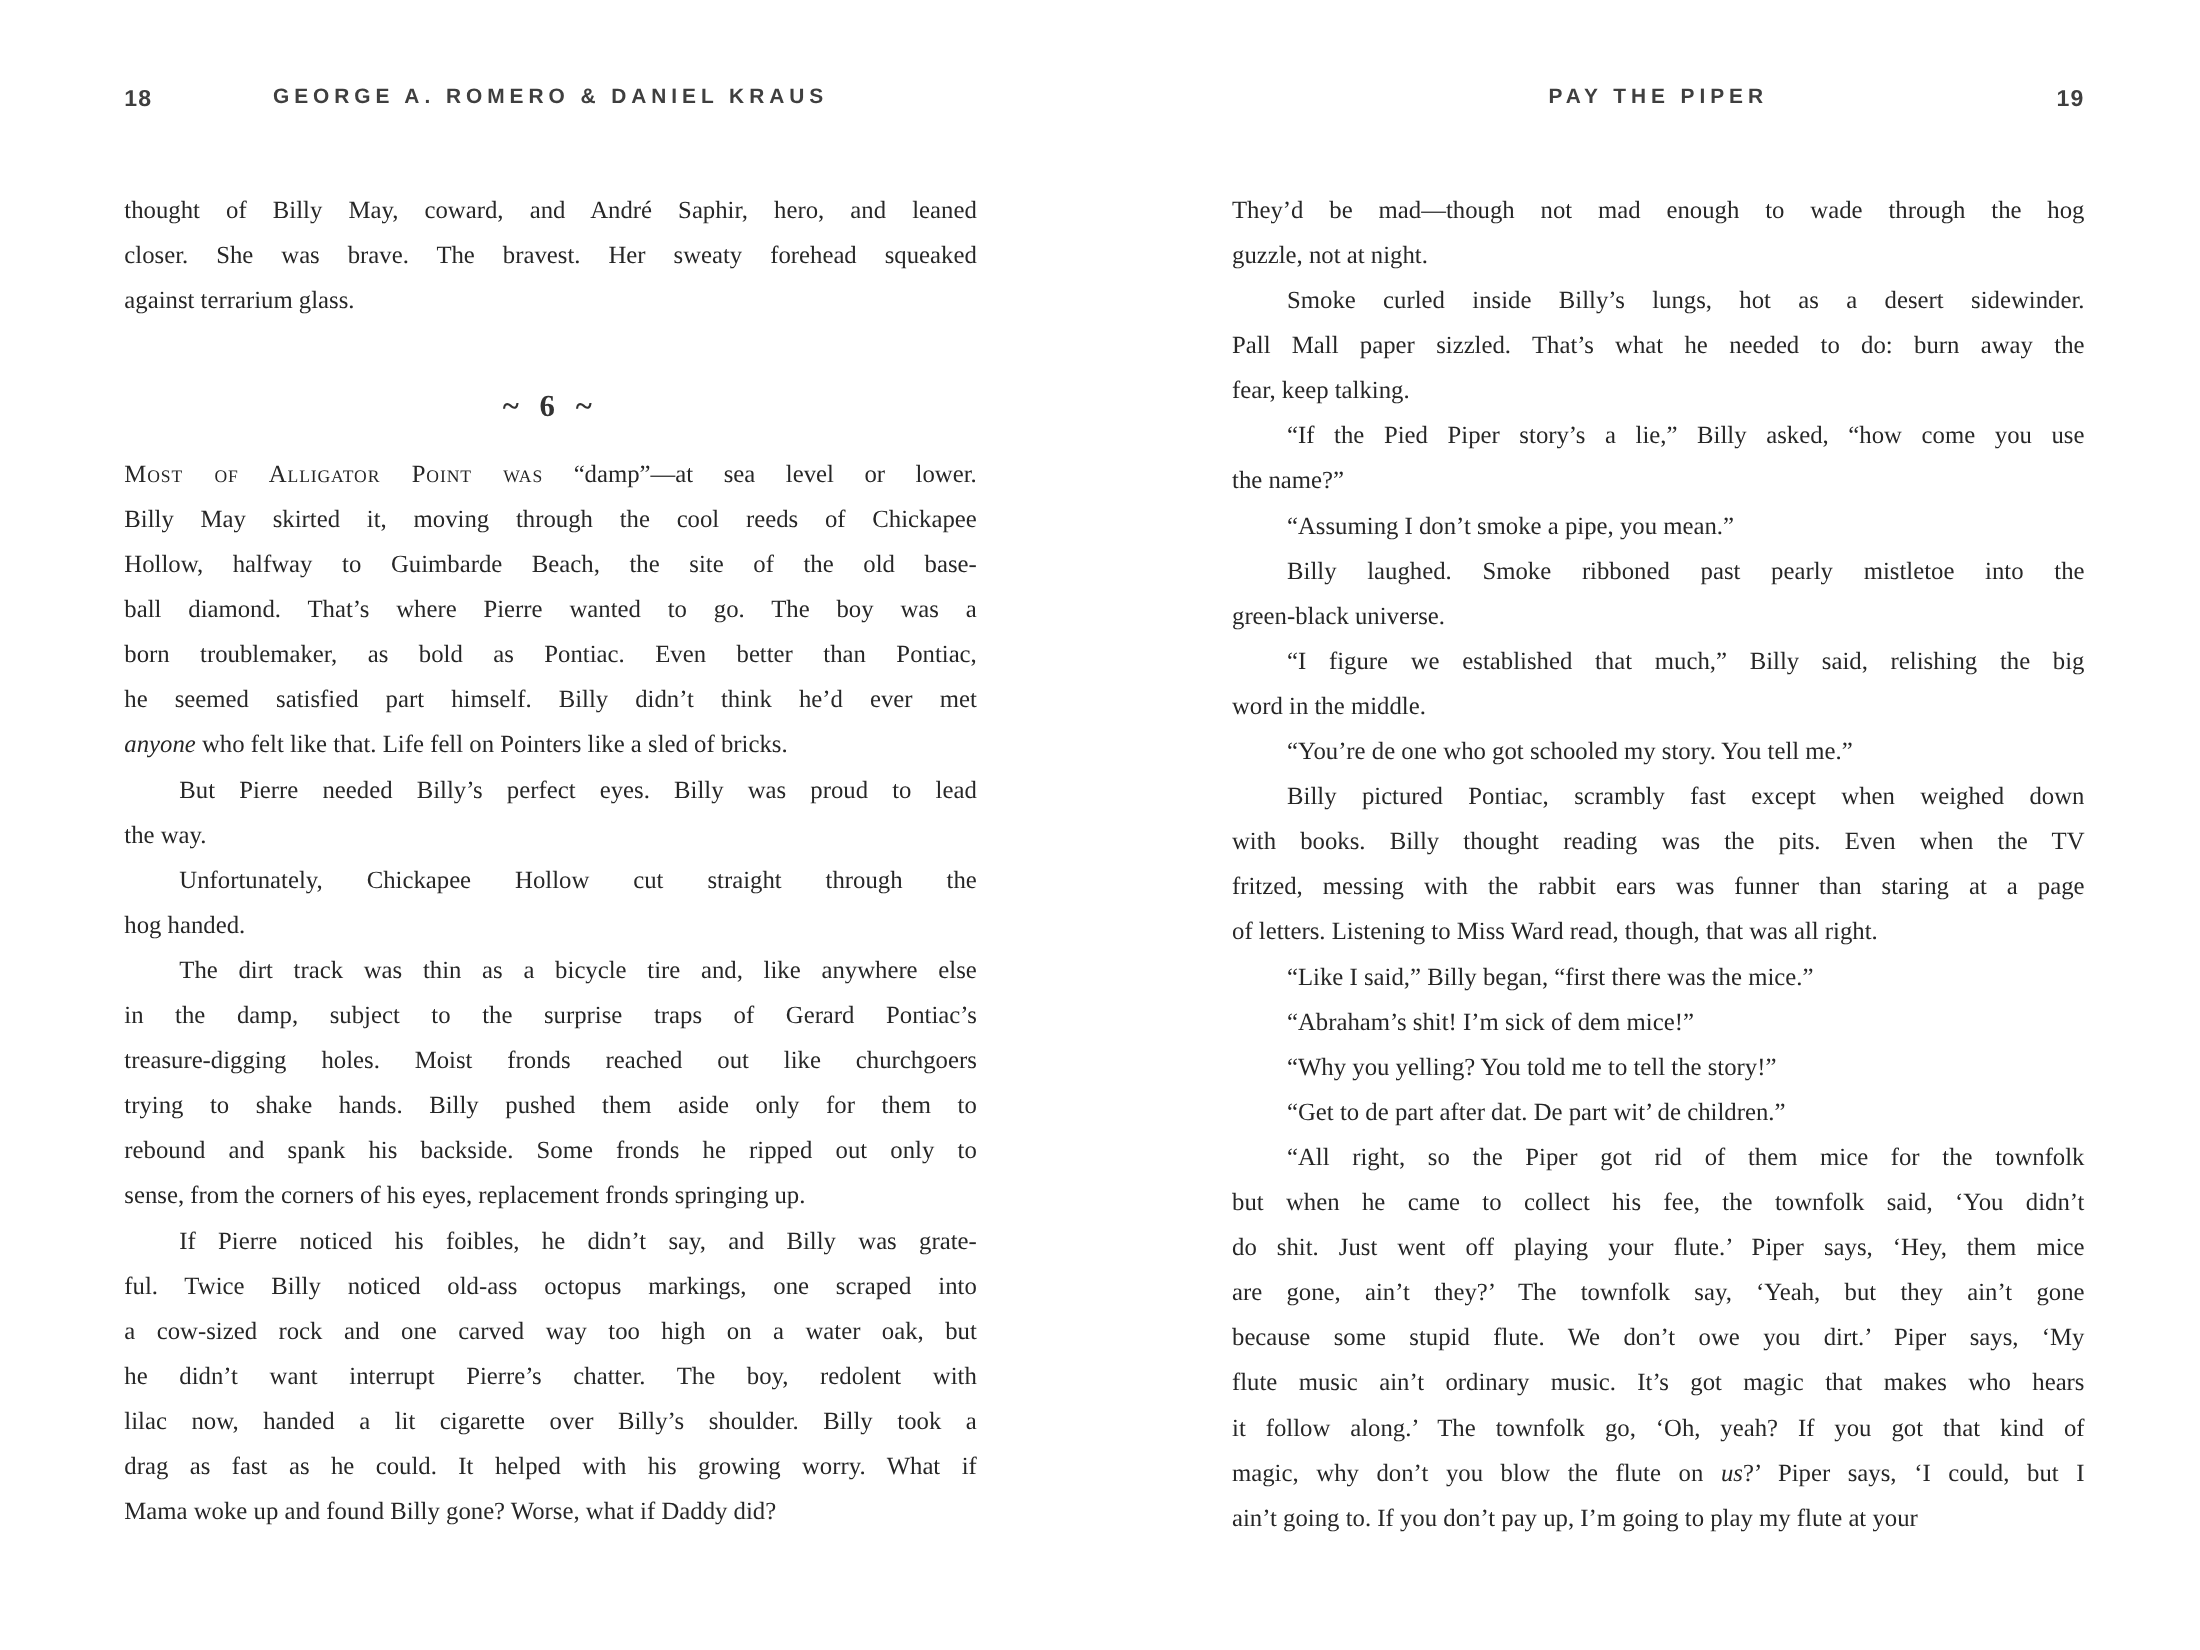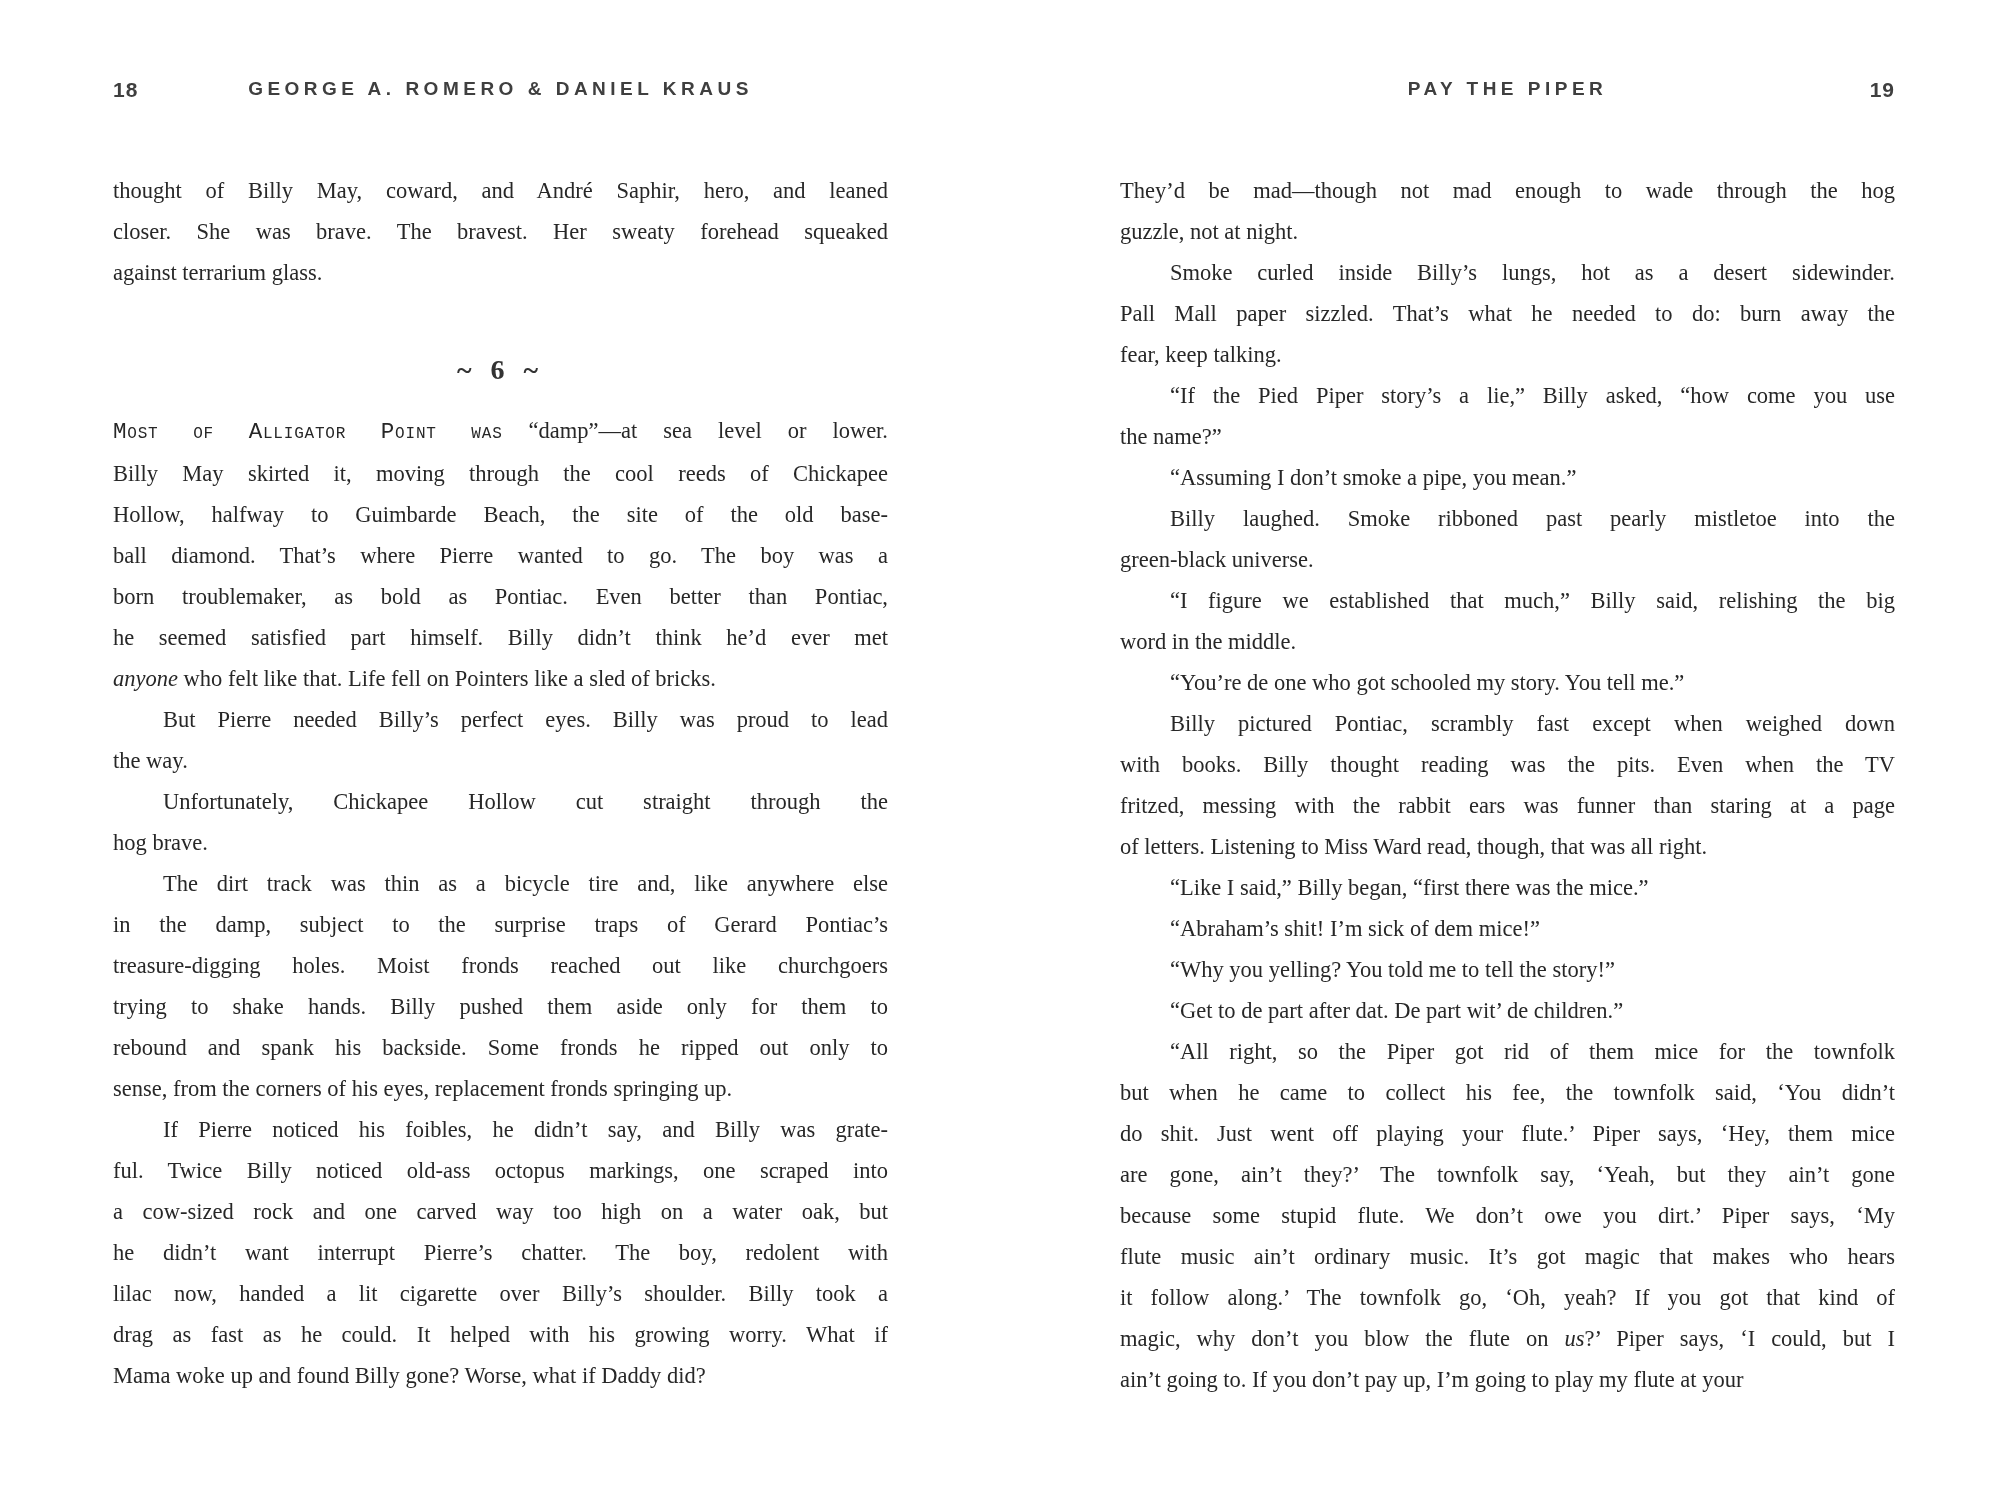--- a/index.html
+++ b/index.html
@@ -39,21 +39,21 @@
     font-size:22.5px;
     line-height:41px;
   }
   .line {
     text-align: justify;
     text-align-last: justify;
   }
   .line.last { text-align-last: left; }
   .para.indent .line.first { text-indent:50px; }
   .line em { }
-  .sc { font-variant: small-caps; letter-spacing:0.8px;font-family:Liberation Mono, monospace; }
+  .sc { font-variant: small-caps; letter-spacing:0.8px; }
 
   .chapter-heading {
     text-align:center;
     text-align-last:center;
     font-weight:700;
     font-size:28px;
     letter-spacing:6px;
     margin:56px 0 20px 0;
     line-height:41px;
     color:#333333;
@@ -84,21 +84,21 @@
           <div class="line">born troublemaker, as bold as Pontiac. Even better than Pontiac,</div>
           <div class="line">he seemed satisfied part himself. Billy didn’t think he’d ever met</div>
           <div class="line last"><em>anyone</em> who felt like that. Life fell on Pointers like a sled of bricks.</div>
         </div>
         <div class="para indent">
           <div class="line first">But Pierre needed Billy’s perfect eyes. Billy was proud to lead</div>
           <div class="line last">the way.</div>
         </div>
         <div class="para indent">
           <div class="line first">Unfortunately, Chickapee Hollow cut straight through the</div>
-          <div class="line last">hog brave.</div>
+          <div class="line last">hog handed.</div>
         </div>
         <div class="para indent">
           <div class="line first">The dirt track was thin as a bicycle tire and, like anywhere else</div>
           <div class="line">in the damp, subject to the surprise traps of Gerard Pontiac’s</div>
           <div class="line">treasure-digging holes. Moist fronds reached out like churchgoers</div>
           <div class="line">trying to shake hands. Billy pushed them aside only for them to</div>
           <div class="line">rebound and spank his backside. Some fronds he ripped out only to</div>
           <div class="line last">sense, from the corners of his eyes, replacement fronds springing up.</div>
         </div>
         <div class="para indent">

